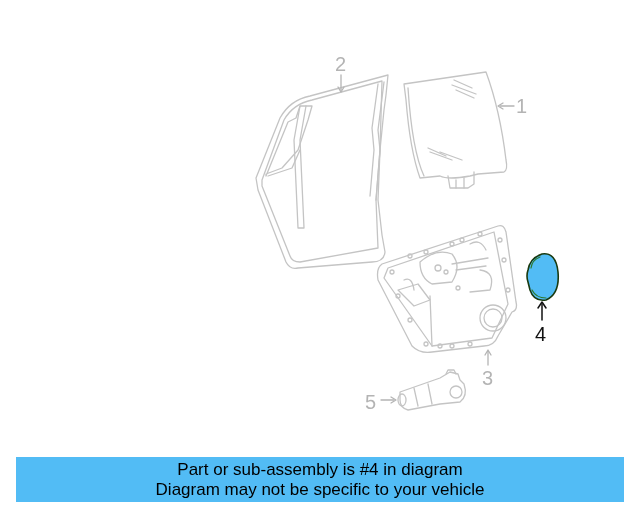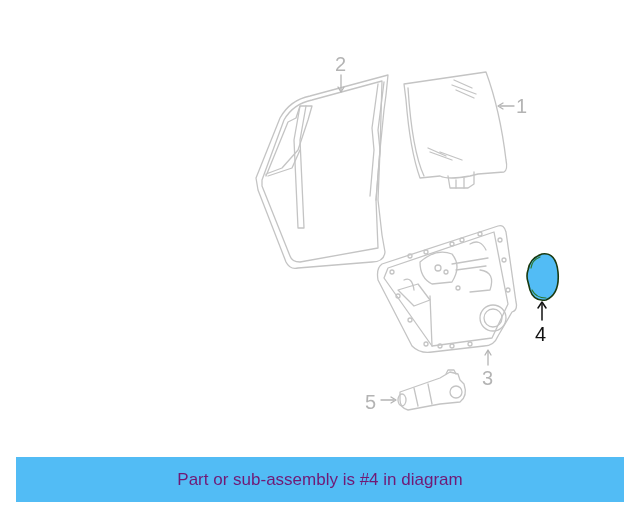--- a/index.html
+++ b/index.html
@@ -2,21 +2,21 @@
 <html><head>
 <meta charset="utf-8">
 <style>
   html, body { margin: 0; padding: 0; background: #ffffff; }
   body { width: 640px; height: 512px; position: relative; overflow: hidden; font-family: "Liberation Sans", sans-serif; }
   .diagram { position: absolute; left: 0; top: 0; width: 640px; height: 450px; }
   .callout { position: absolute; font-family: "Liberation Sans", sans-serif; font-size: 20px; color: #b4b4b4; line-height: 1; }
   .callout.active { color: #111111; }
   .banner {
     position: absolute; left: 16px; top: 457px; width: 608px; height: 45px;
-    background: #52bcf5; color: #701a75; text-align: center;
+    background: #52bcf5; color: #000000; text-align: center;
     font-family: "Liberation Sans", sans-serif; font-size: 17px; line-height: 20px;
     display: flex; flex-direction: column; justify-content: center;
   }
 </style>
 </head>
 <body>
 
 <div class="diagram">
   <svg width="640" height="450" viewBox="0 0 640 450" xmlns="http://www.w3.org/2000/svg" fill="none" stroke="#c4c4c4" stroke-width="1.3" stroke-linejoin="round" stroke-linecap="round">
 
@@ -103,13 +103,14 @@
 
   <span class="callout" style="left:335px; top:54px;">2</span>
   <span class="callout" style="left:516px; top:96px;">1</span>
   <span class="callout active" style="left:535px; top:324px;">4</span>
   <span class="callout" style="left:482px; top:368px;">3</span>
   <span class="callout" style="left:365px; top:392px;">5</span>
 </div>
 
 <div class="banner">
   <div>Part or sub-assembly is #4 in diagram</div>
+  <div>Diagram may not be specific to your vehicle</div>
 </div>
 
 </body></html>

